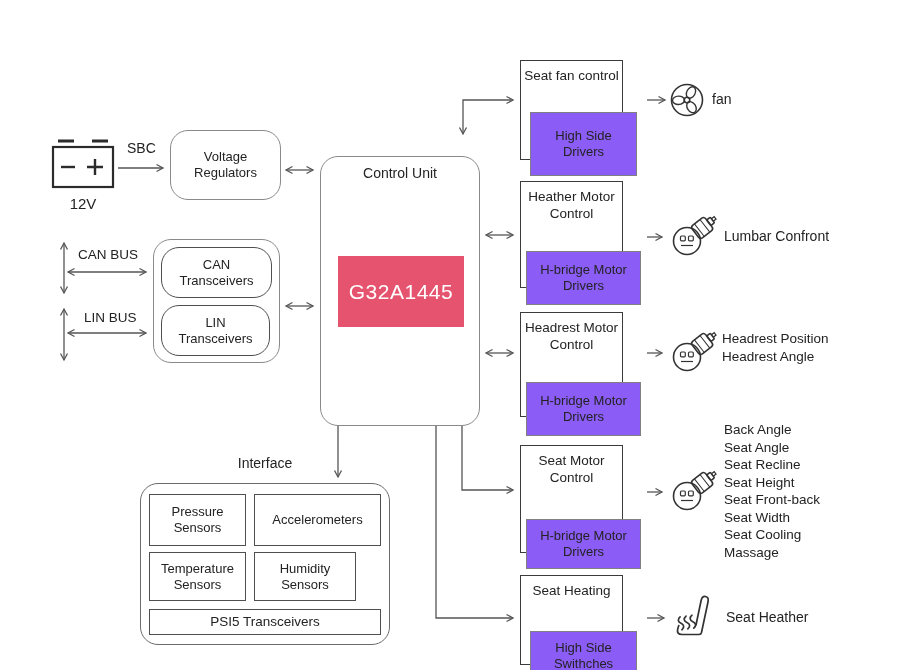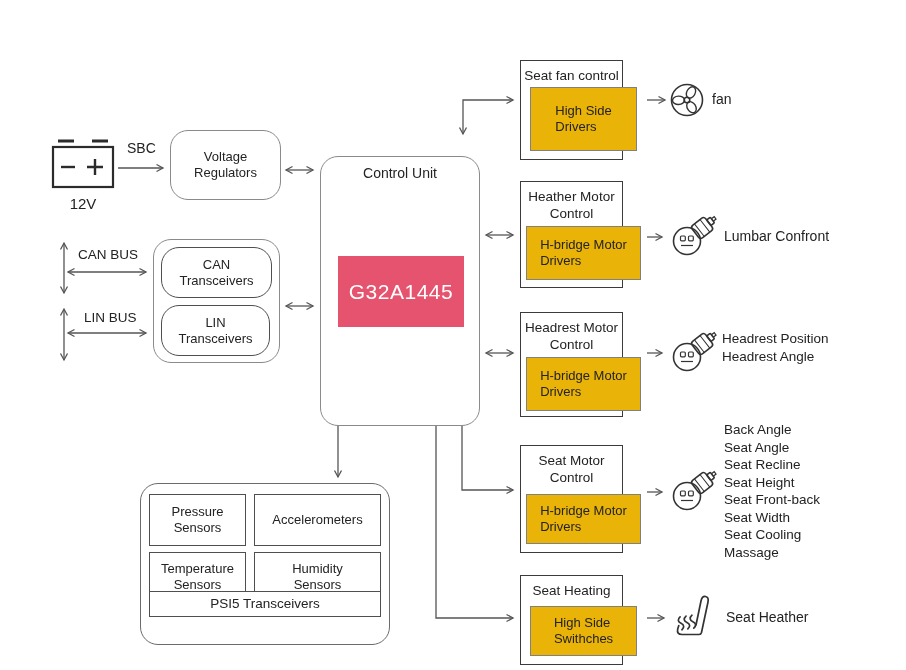--- a/index.html
+++ b/index.html
@@ -29,29 +29,29 @@
         display:flex;align-items:center;justify-content:center;font-size:21px;letter-spacing:0.5px;}
 
   
   #interface-title{left:140px;top:455px;width:250px;text-align:center;font-size:14px;}
   #interface-box{left:140px;top:483px;width:250px;height:162px;border:1.5px solid #6b6b6b;}
   .sensor{position:absolute;box-sizing:border-box;border:1.3px solid #4f4f4f;background:#fff;
           display:flex;align-items:center;justify-content:center;text-align:center;font-size:13px;line-height:16px;}
   #sensor-pressure{left:8px;top:10px;width:97px;height:52px;}
   #sensor-accel{left:113px;top:10px;width:127px;height:52px;}
   #sensor-temp{left:8px;top:68px;width:97px;height:49px;}
-  #sensor-humidity{left:113px;top:68px;width:127px;height:49px;}
-  #sensor-psi5{left:8px;top:107px;width:232px;height:26px;font-size:13.5px;}
+  #sensor-humidity{left:113px;top:68px;width:102px;height:49px;}
+  #sensor-psi5{left:8px;top:125px;width:232px;height:26px;font-size:13.5px;}
 
   
   .module{position:absolute;left:520px;width:103px;box-sizing:border-box;border:1.6px solid #3b3b3b;background:#fff;padding-left:8px;}
   .module-title{position:absolute;left:0;top:6px;width:100%;text-align:center;font-size:13.5px;line-height:17px;white-space:pre-line;}
-  .driver-box{position:absolute;box-sizing:border-box;border:1.3px solid #808080;background:#eab308;
-              display:flex;align-items:center;justify-content:center;
-              font-size:13px;line-height:16px;white-space:pre-line;}
+  .driver-box{position:absolute;box-sizing:border-box;border:1.3px solid #808080;background:#8b5cf6;
+              display:flex;align-items:center;justify-content:center;text-align:center;
+              font-size:13px;line-height:16px;white-space:pre-line;margin-top:25px;}
   #module-seat-fan{top:60px;height:100px;}
   #module-seat-fan .driver-box{left:9px;width:107px;top:26px;height:64px;}
   #module-lumbar{top:181px;height:107px;}
   #module-lumbar .driver-box{left:5px;width:115px;top:44px;height:54px;}
   #module-headrest{top:312px;height:105px;}
   #module-headrest .driver-box{left:5px;width:115px;top:44px;height:54px;}
   #module-seat-motor{top:445px;height:108px;}
   #module-seat-motor .driver-box{left:5px;width:115px;top:48px;height:50px;}
   #module-seat-heating{top:575px;height:90px;}
   #module-seat-heating .driver-box{left:9px;width:107px;top:30px;height:50px;}
@@ -121,20 +121,21 @@
 Transceivers</div>
     <div class="box center ml" id="lin-tx-box">LIN
 Transceivers</div>
   </div>
 
   <div class="box" id="cu-box">
     <div id="cu-title">Control Unit</div>
     <div id="chip" style="background: rgb(229, 83, 110);">G32A1445</div>
   </div>
 
+  <div class="lbl" id="interface-title">Interface</div>
   <div class="box" id="interface-box">
     <div class="sensor ml" id="sensor-pressure">Pressure
 Sensors</div>
     <div class="sensor ml" id="sensor-accel">Accelerometers</div>
     <div class="sensor ml" id="sensor-temp">Temperature
 Sensors</div>
     <div class="sensor ml" id="sensor-humidity">Humidity
 Sensors</div>
     <div class="sensor" id="sensor-psi5">PSI5 Transceivers</div>
   </div>

